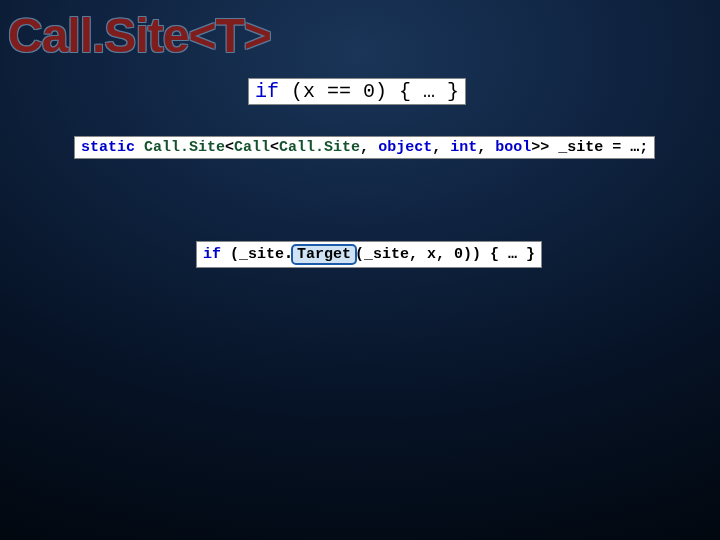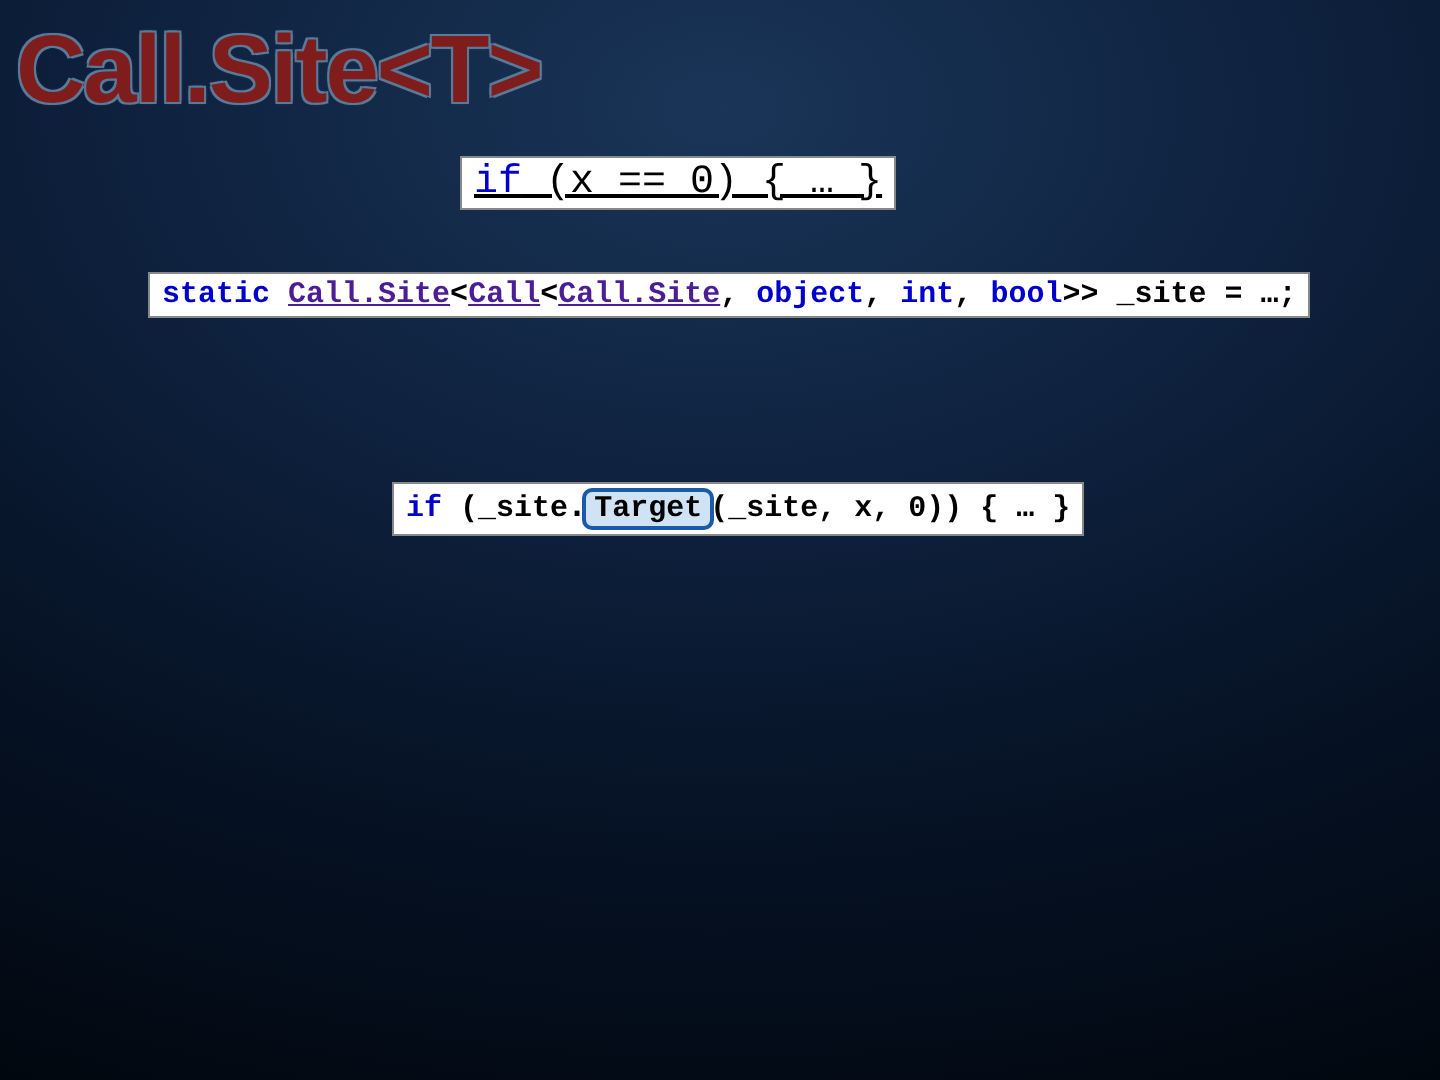--- a/index.html
+++ b/index.html
@@ -33,25 +33,25 @@
     font-size: 20px;
     color: #000;
     white-space: nowrap;
     position: absolute;
   }
   .code-box.small {
     font-size: 15px;
     font-weight: bold;
     padding: 2px 6px;
   }
-  .code1 { top: 78px; left: 230px; text-decoration: underline; }
+  .code1 { top: 78px; left: 248px; }
   .code2 { top: 136px; left: 74px; }
   .code3 { top: 194px; left: 196px; margin-top: 47px; }
   .kw { color: #0000cc; }
-  .type { color: #4c1d95; text-decoration: underline; }
+  .type { color: #14532d; }
   .highlight-box {
     display: inline-block;
     border: 2px solid #1a5aa8;
     background: #cfe3f5;
     border-radius: 5px;
     padding: 0 4px;
     margin: 0 -2px;
   }
   .dot { font-family: Consolas, monospace; }
 </style>

